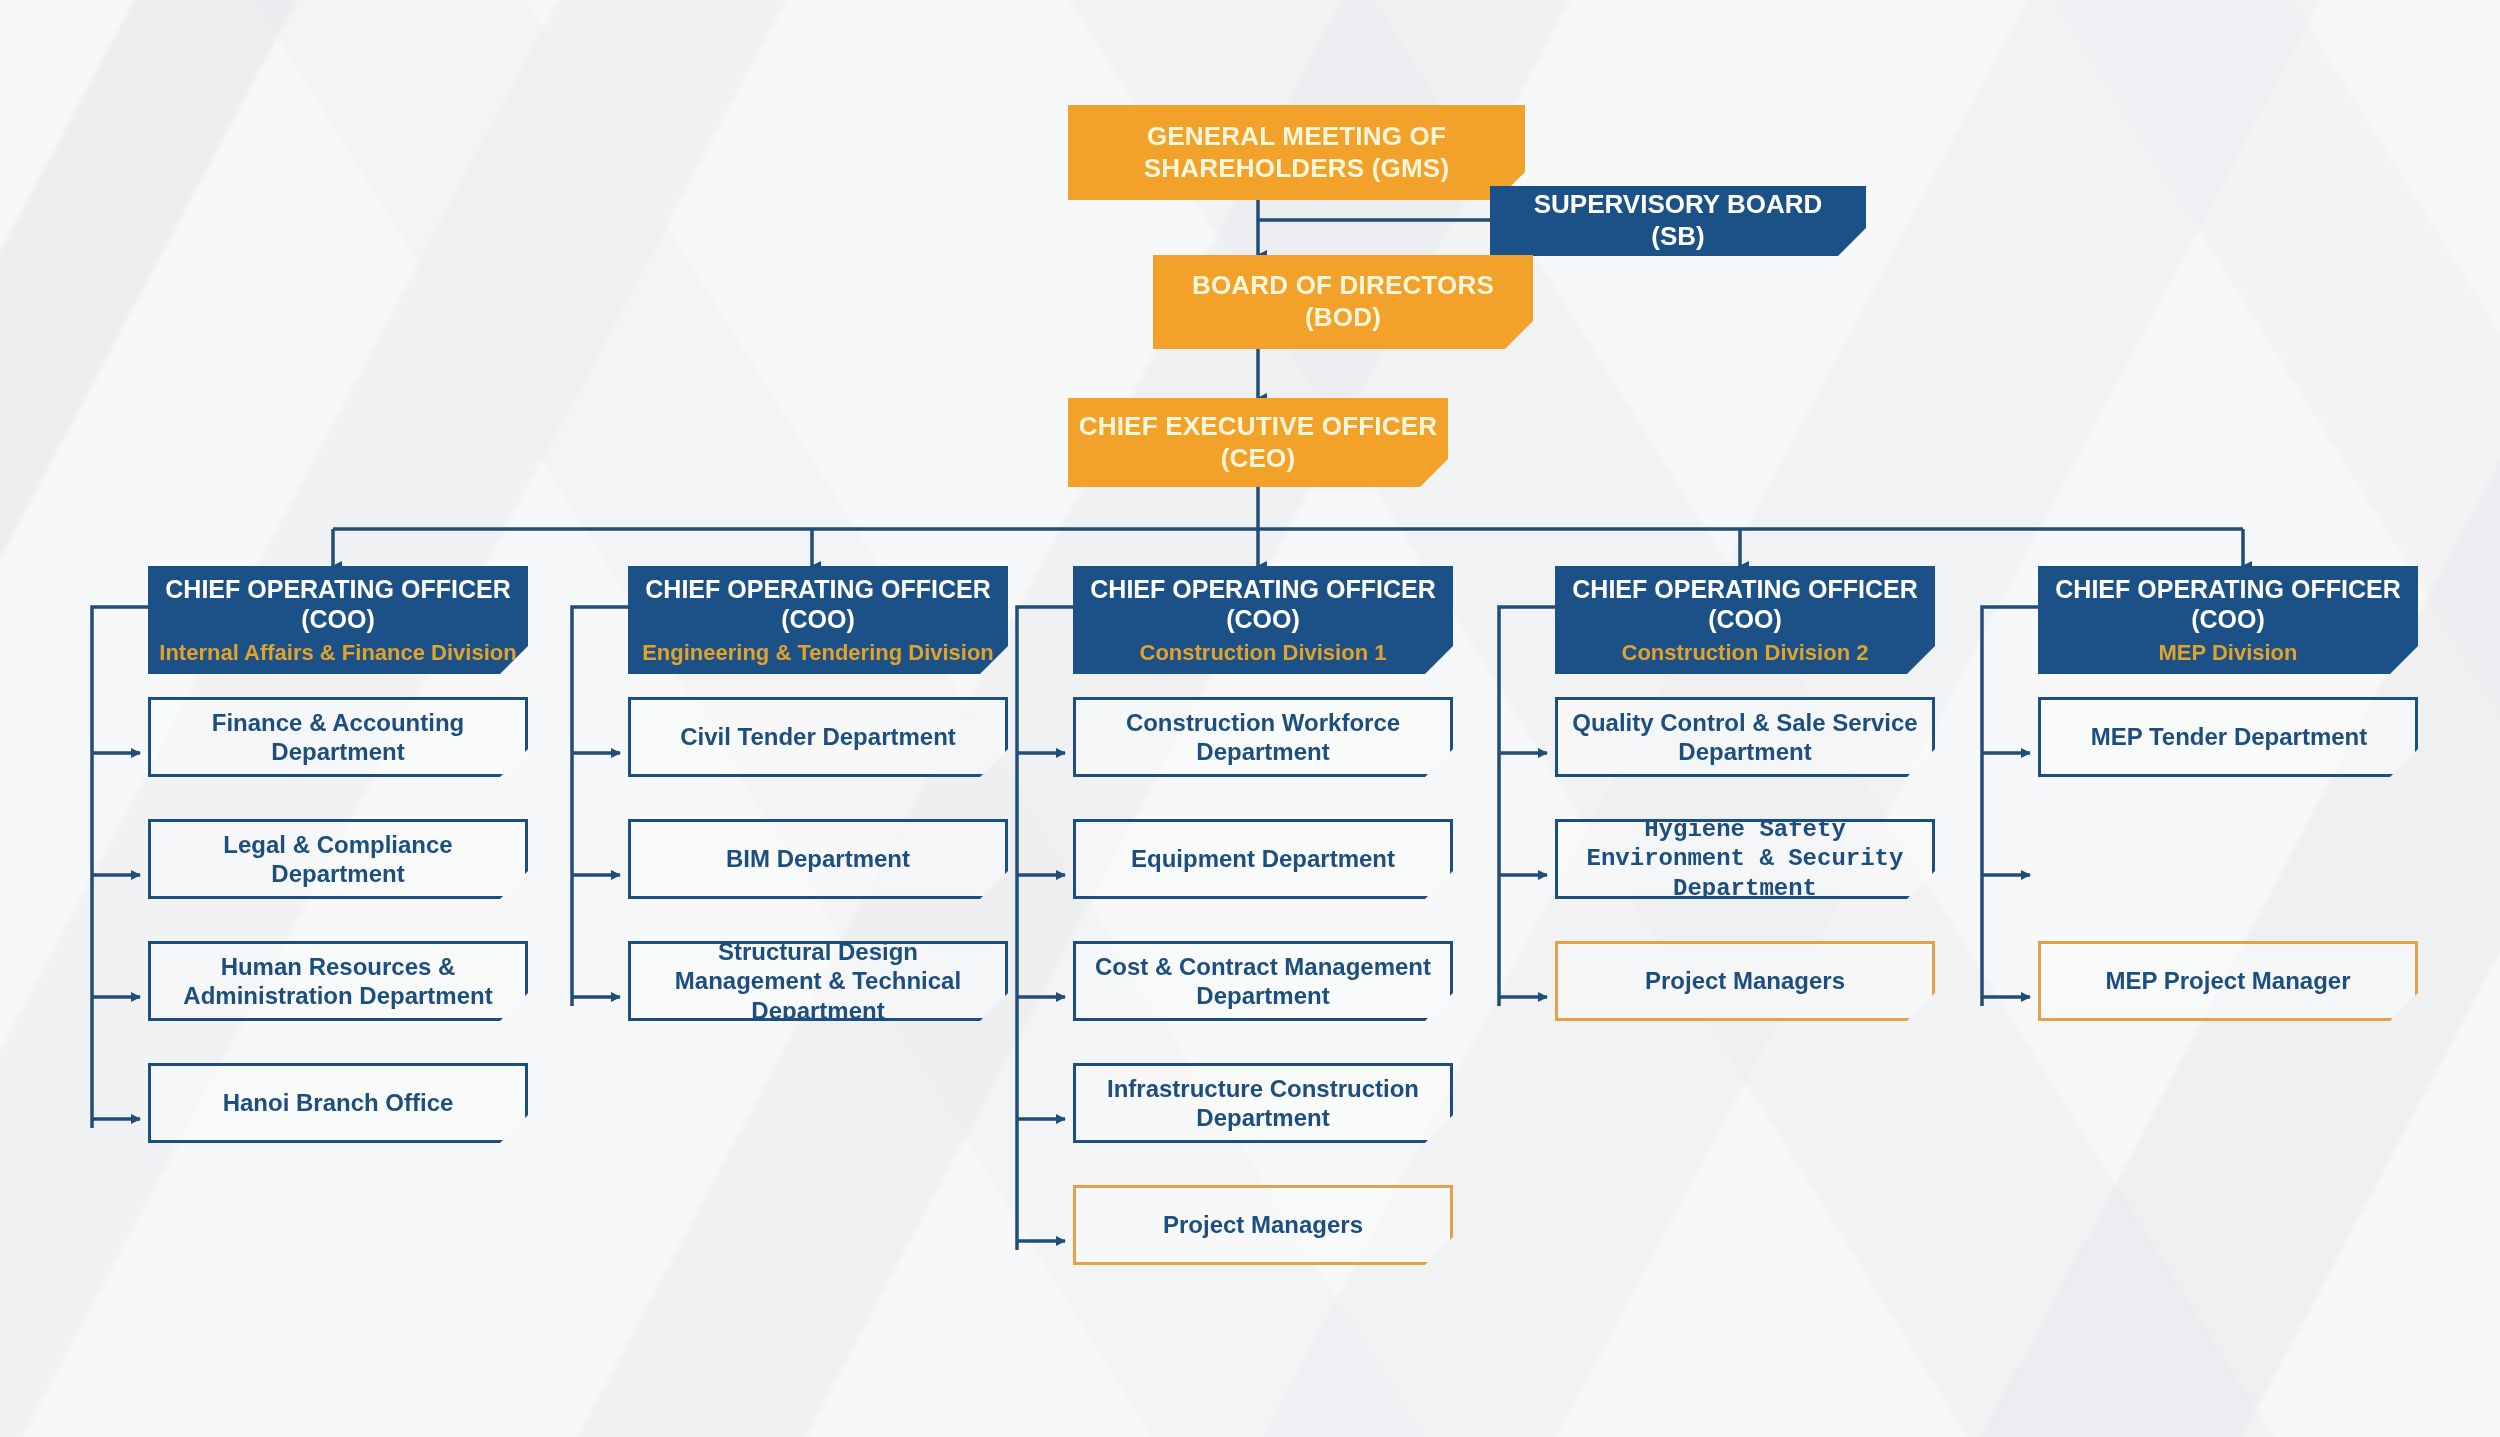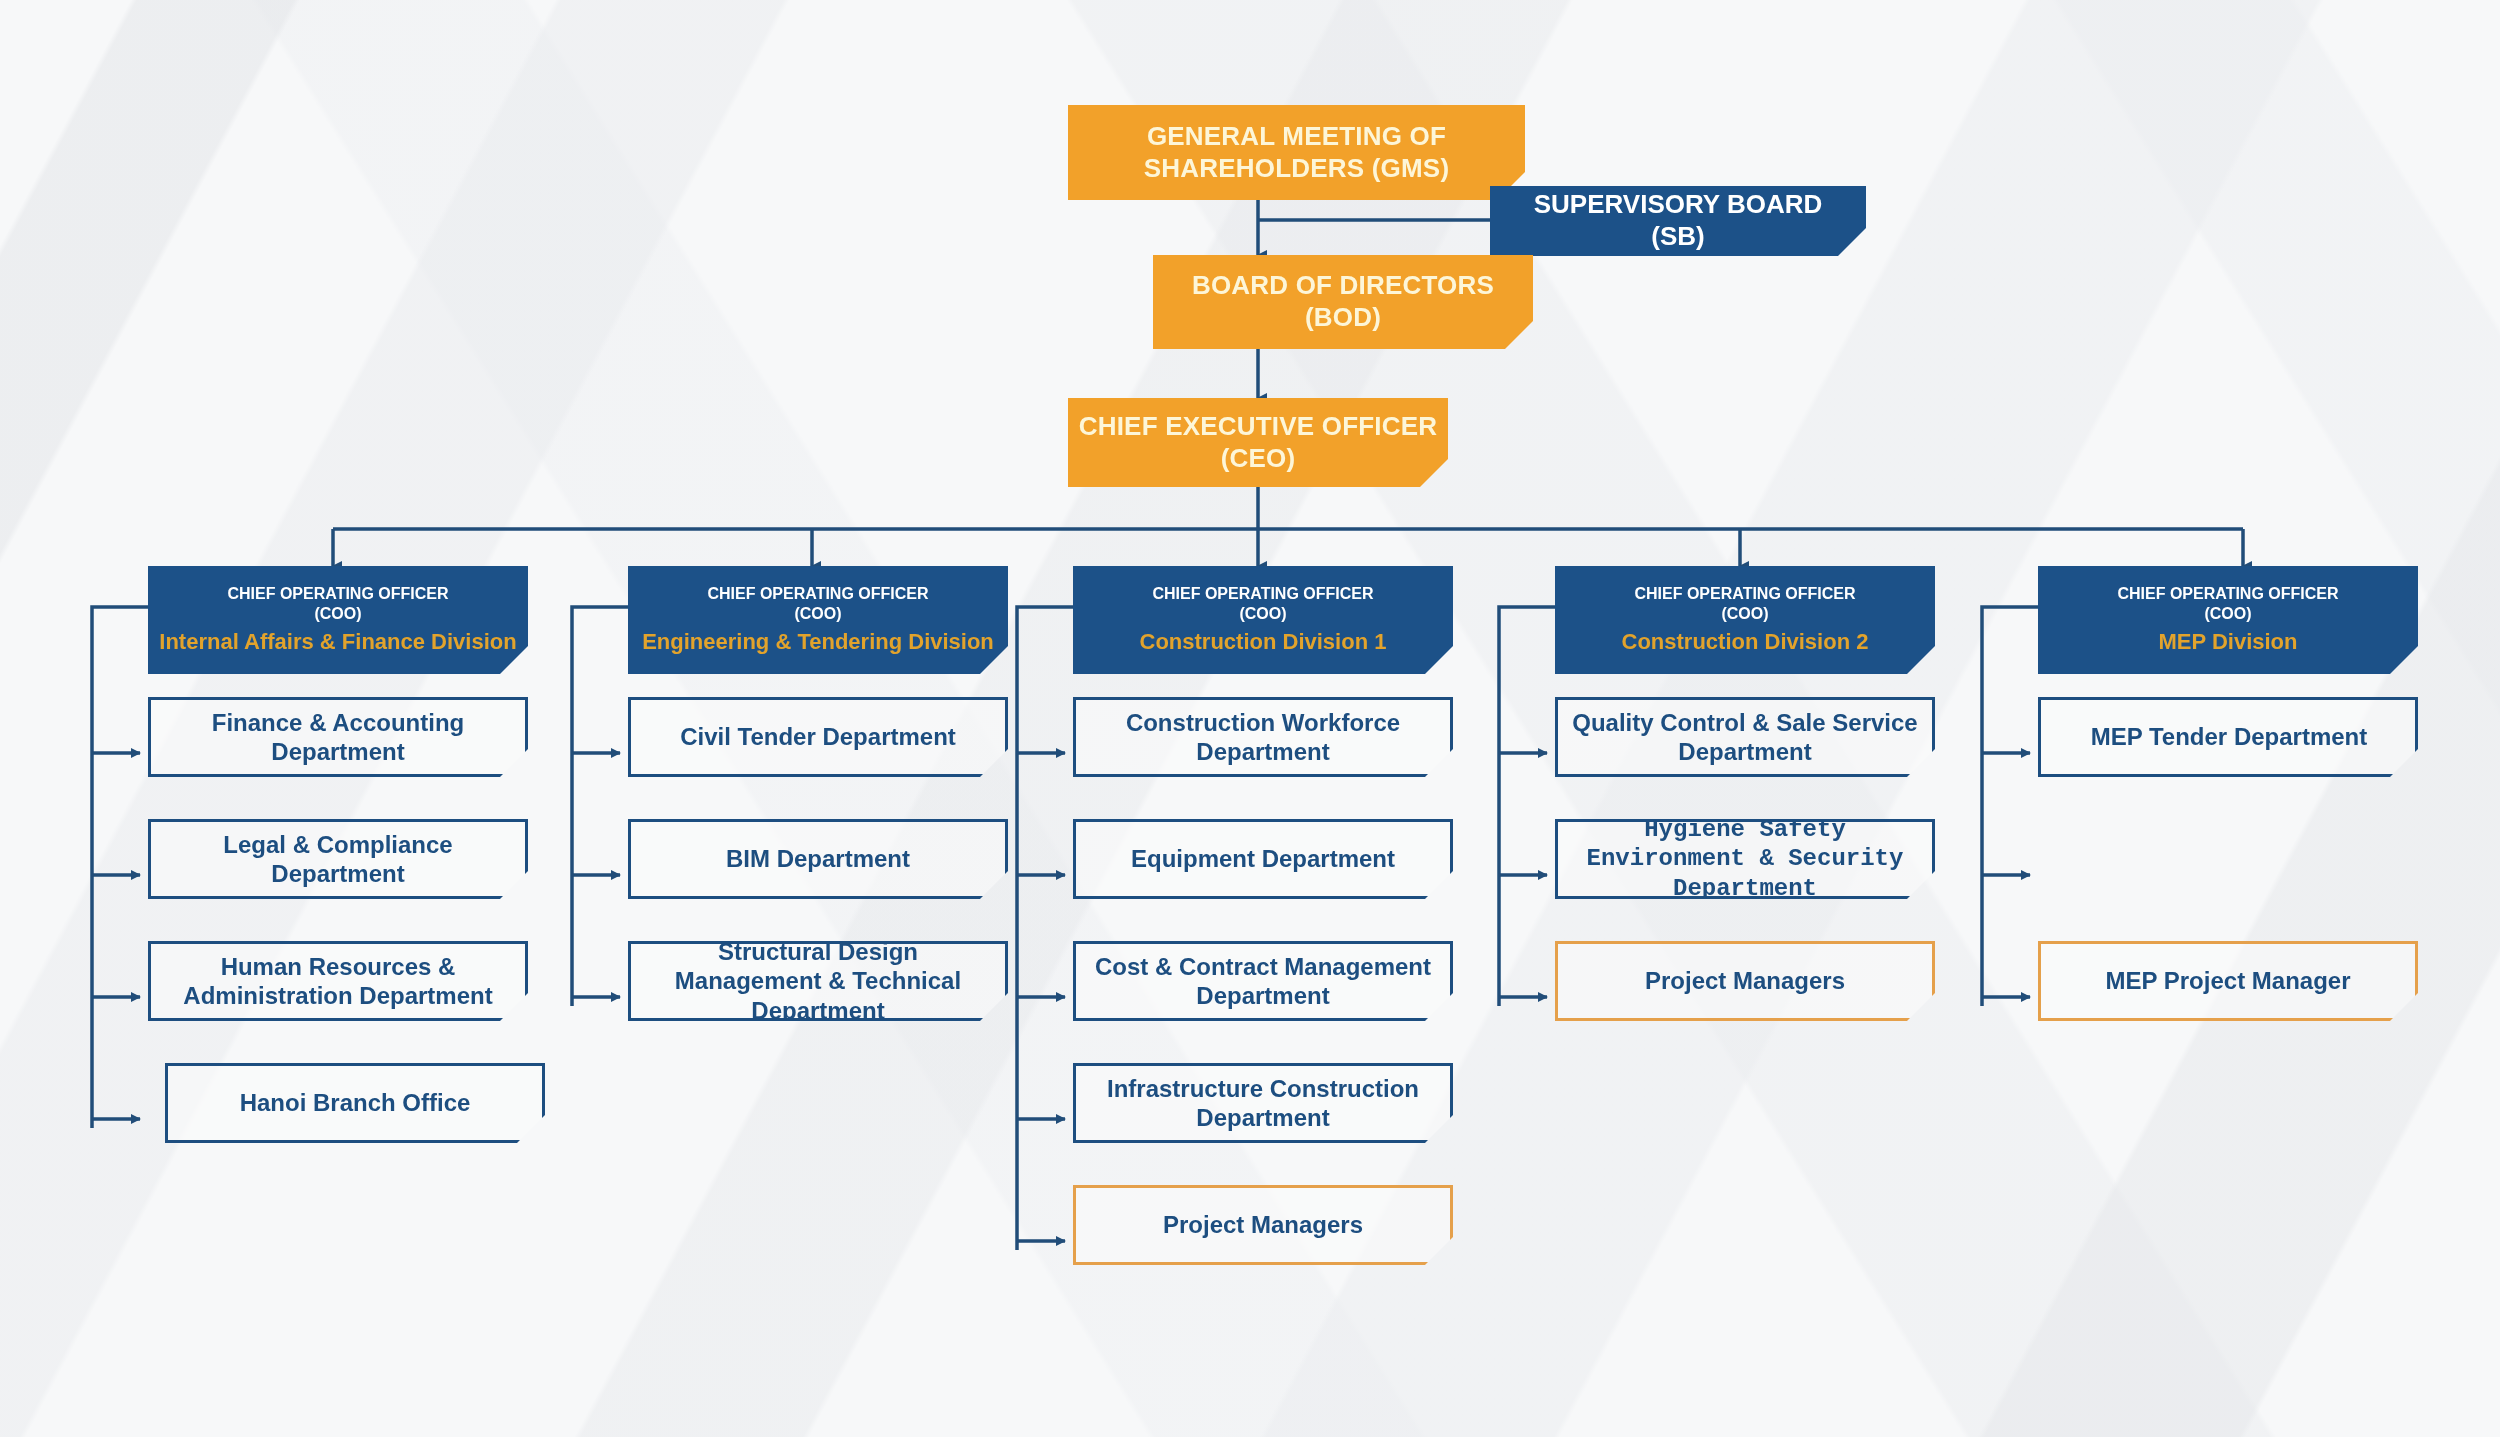--- a/index.html
+++ b/index.html
@@ -55,21 +55,21 @@
   .node.navy {
     background: #1C5188;
     color: #FFFFFF;
     font-weight: bold;
     font-size: 26px;
   }
 
   .node.navy .coo-title {
     color: #FFFFFF;
     font-weight: bold;
-    font-size: 16px;
+    font-size: 25px;
     line-height: 1.2;
   }
   .node.navy .coo-sub {
     color: #E2A32C;
     font-weight: bold;
     font-size: 22px;
     margin-top: 6px;
   }
 
   
@@ -183,21 +183,21 @@
   </div>
   <div class="node dept" style="left:148px; top:697px; width:380px; height:80px;">
     <span>Finance &amp; Accounting Department</span>
   </div>
   <div class="node dept" style="left:148px; top:819px; width:380px; height:80px;">
     <span>Legal &amp; Compliance Department</span>
   </div>
   <div class="node dept" style="left:148px; top:941px; width:380px; height:80px;">
     <span>Human Resources &amp; Administration Department</span>
   </div>
-  <div class="node dept" style="left:148px; top:1063px; width:380px; height:80px;margin-left:17px;">
+  <div class="node dept" style="left:148px; top:1063px; width:380px; height:80px;">
     <span>Hanoi Branch Office</span>
   </div>
 
   <div class="node navy" style="left:628px; top:566px; width:380px; height:108px;">
     <span class="coo-title">CHIEF OPERATING OFFICER</span>
     <span class="coo-title">(COO)</span>
     <span class="coo-sub">Engineering &amp; Tendering Division</span>
   </div>
   <div class="node dept" style="left:628px; top:697px; width:380px; height:80px;">
     <span>Civil Tender Department</span>

